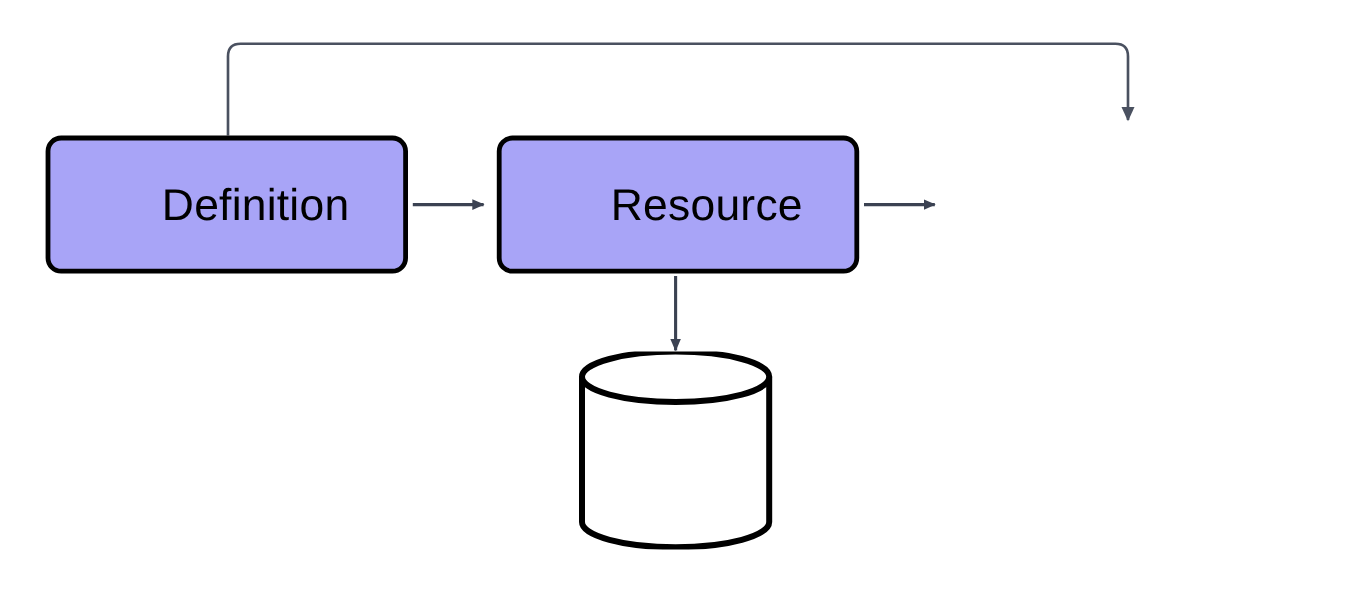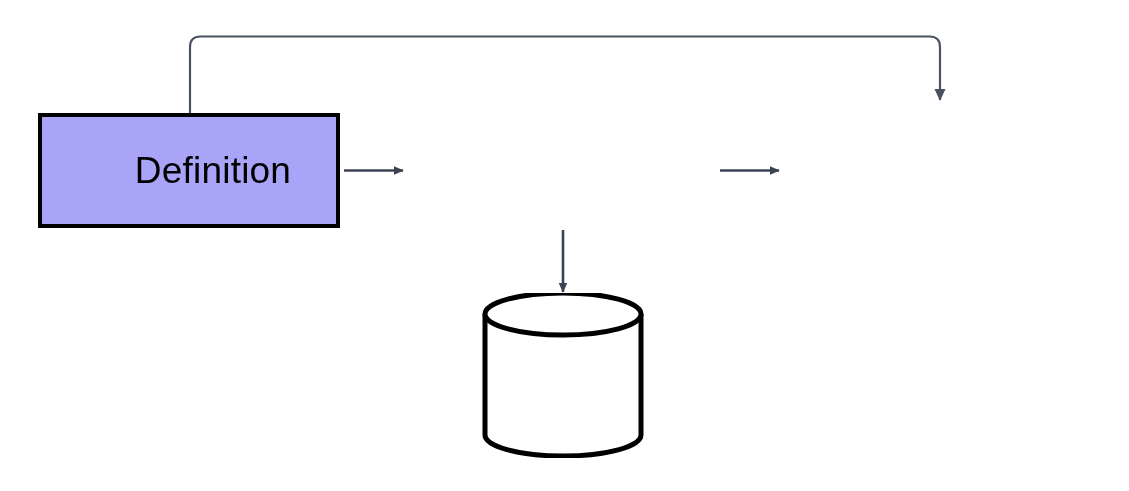--- a/index.html
+++ b/index.html
@@ -22,21 +22,21 @@
     left: 0;
     top: 0;
     width: 1129px;
     height: 491px;
   }
   .node-box {
     position: absolute;
     box-sizing: border-box;
     background: #a8a4f7;
     border: 4px solid #000000;
-    border-radius: 0;
+    border-radius: 13px;
     display: flex;
     align-items: center;
     justify-content: center;
     z-index: 3;
     padding-left: 48px;
   }
   .node-label {
     font-family: "Liberation Sans", sans-serif;
     font-size: 37px;
     font-weight: 400;
@@ -89,15 +89,18 @@
     <svg width="170" height="165" viewBox="0 0 170 165">
       <path d="M7,21 L7,142 A78,21 0 0 0 163,142 L163,21" fill="#ffffff" stroke="#000000" stroke-width="5" stroke-linejoin="round"></path>
       <ellipse cx="85" cy="21" rx="78" ry="21" fill="#ffffff" stroke="#000000" stroke-width="5"></ellipse>
     </svg>
   </div>
 
   <div class="node-box" style="left:38px; top:113px; width:302px; height:115px;">
     <span class="node-label">Definition</span>
   </div>
 
+  <div class="node-box" style="left:414px; top:113px; width:302px; height:115px;">
+    <span class="node-label">Resource</span>
+  </div>
 
 
 </div>
 
 </body></html>

